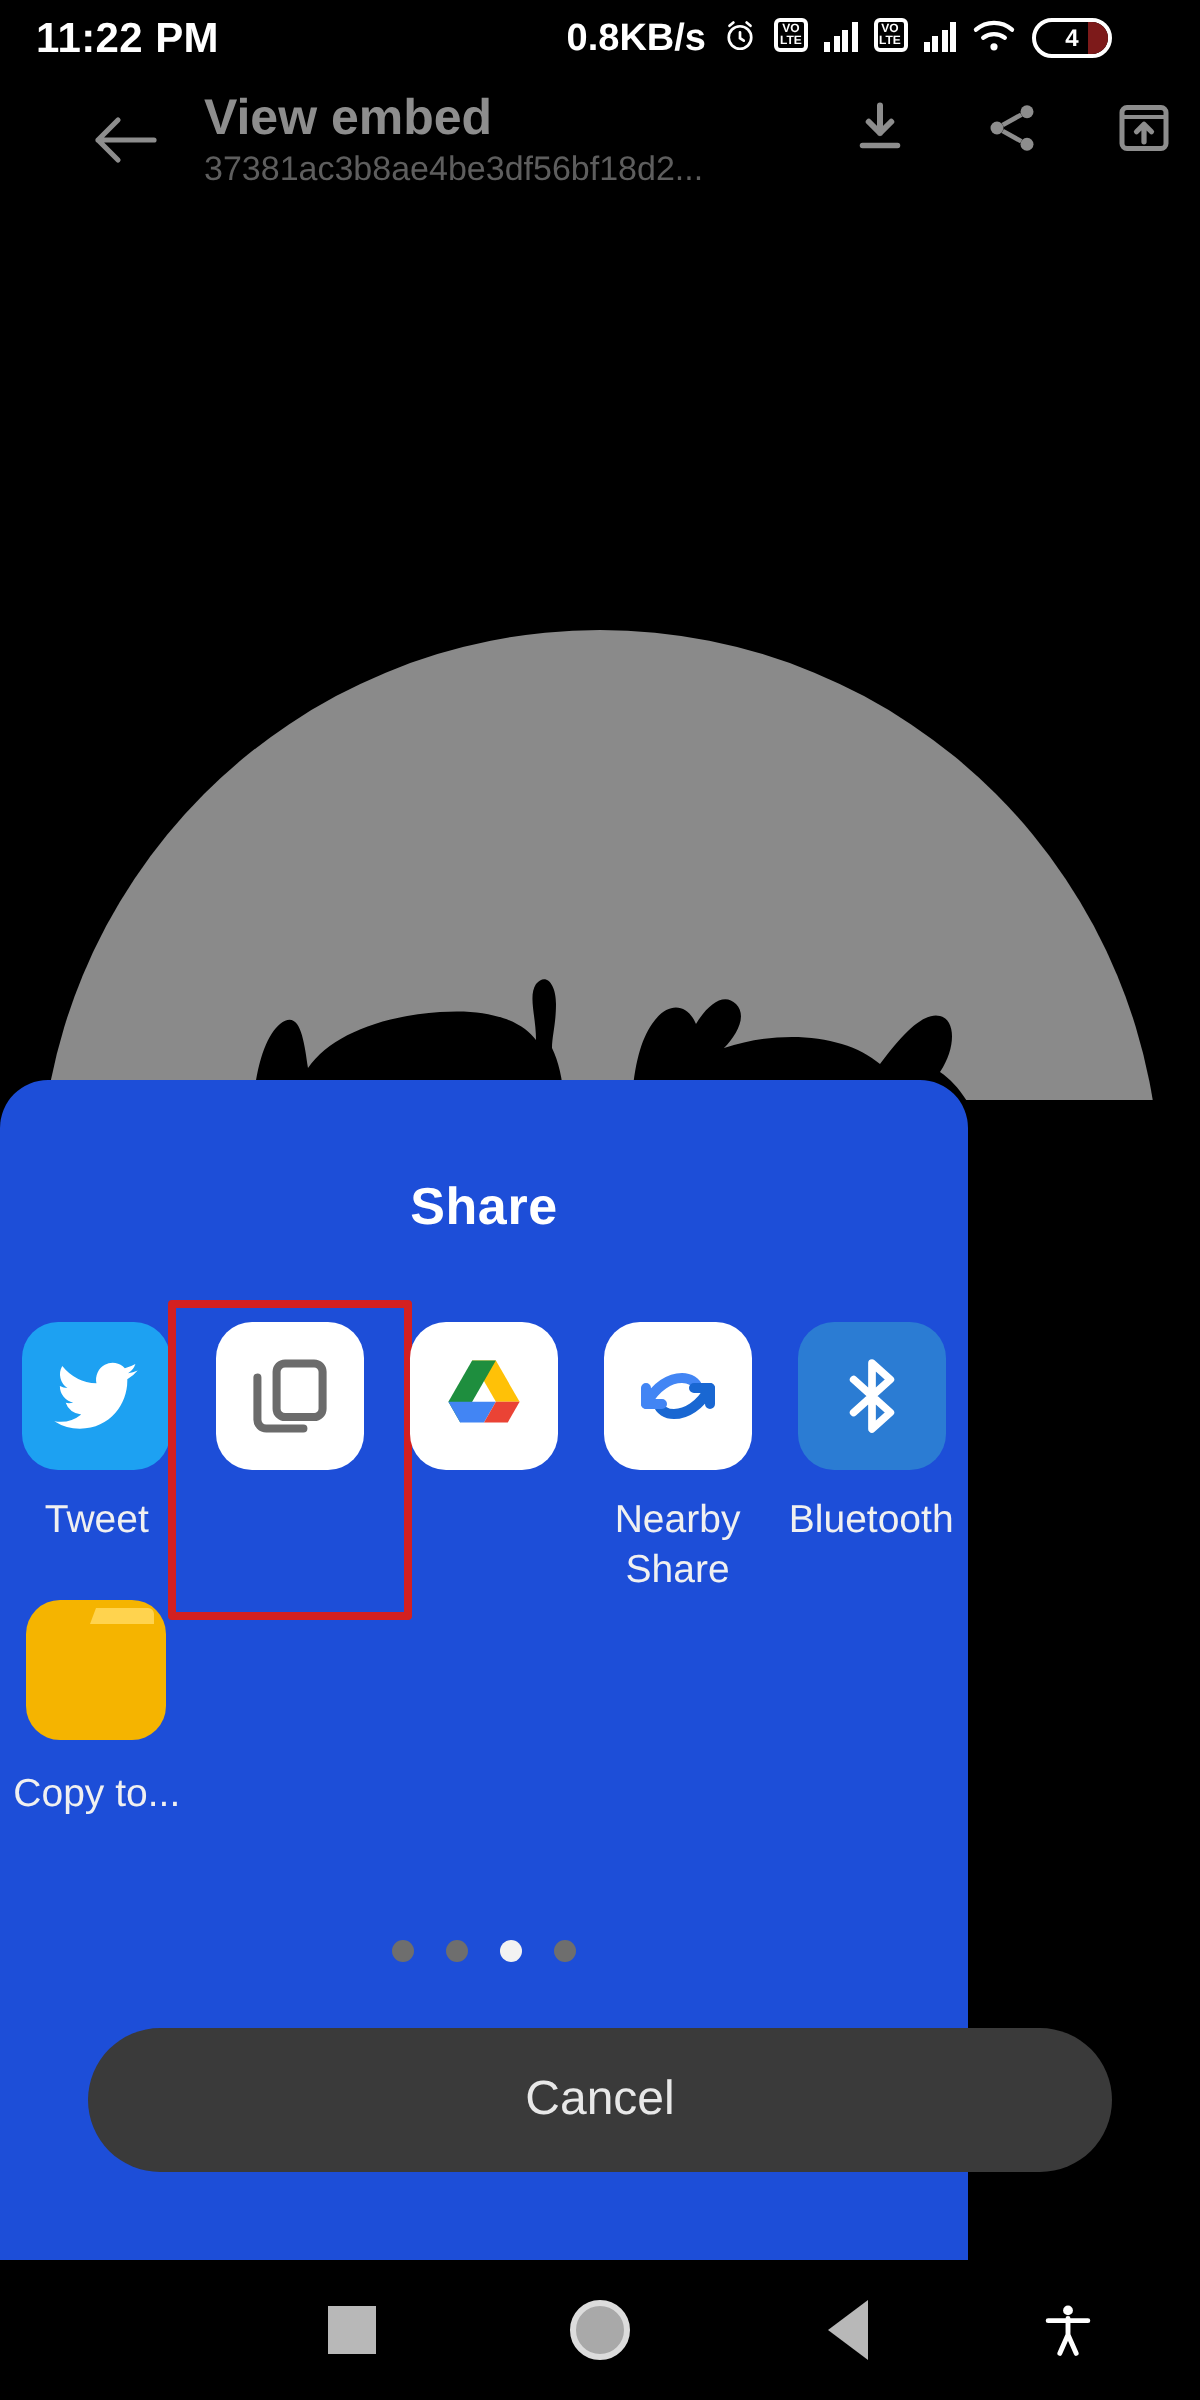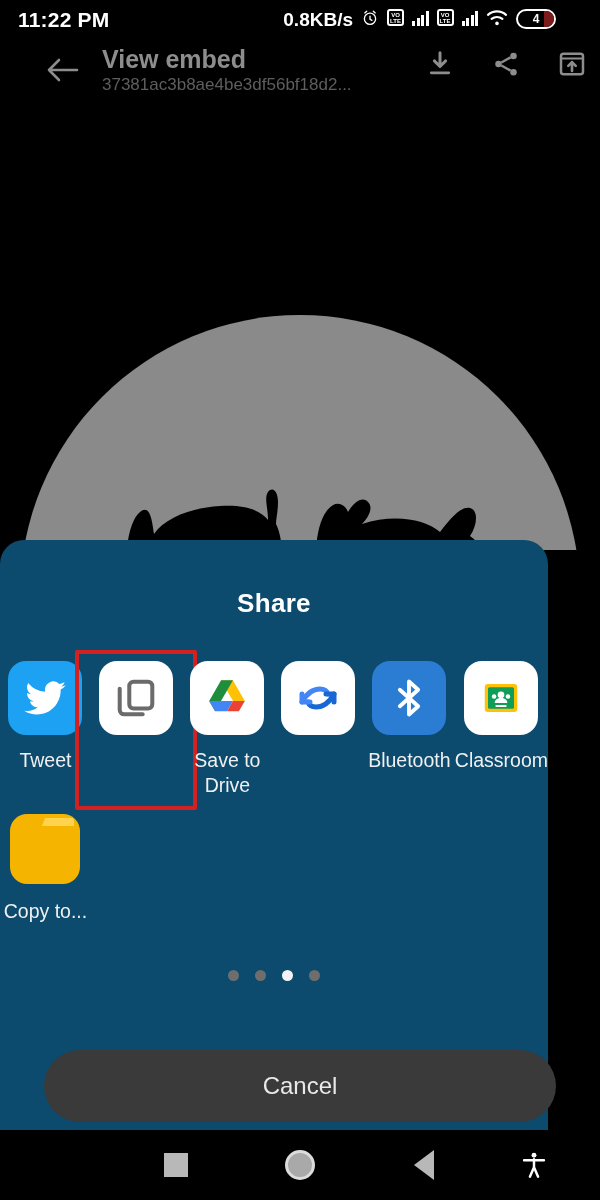--- a/index.html
+++ b/index.html
@@ -56,30 +56,29 @@
   
   .photo { position:absolute; top:120px; left:0; width:600px; height:430px; background:#000; overflow:hidden; }
   .moon {
     position:absolute; left:50%; transform:translateX(-50%);
     top:195px; width:560px; height:560px; border-radius:50%;
     background:#8a8a8a;
   }
 
   
   .sheet {
-    position:absolute; left:0; top:540px; width:548px; height:600px;
-    background:#0c4a6e; border-radius:24px 24px 0 0; z-index:35;
+    position:absolute; left:0; top:540px; width:484px; height:600px;
+    background:#1d4ed8; border-radius:24px 24px 0 0; z-index:35;
   }
   .sheet-title {
     text-align:center; color:#fff; font-size:26px; font-weight:bold;
     margin-top:48px; letter-spacing:.3px;
   }
   .grid {
-    margin-top:42px; display:grid; grid-template-columns:repeat(6,1fr);
-    row-gap:14px;
+    margin-top:42px; display:grid; grid-template-columns:repeat(5,1fr);
   }
   .cell { display:flex; flex-direction:column; align-items:center; position:relative; }
   .app-icon {
     width:74px; height:74px; border-radius:18px;
     display:flex; align-items:center; justify-content:center; overflow:hidden;
     position:relative;
   }
   .app-label {
     margin-top:13px; color:#f0f0f0; font-size:19.5px; line-height:25px;
     text-align:center; max-width:120px;
@@ -100,21 +99,21 @@
   
   .dots { position:absolute; left:0; right:0; top:430px; display:flex; justify-content:center; gap:16px; }
   .dot { width:11px; height:11px; border-radius:50%; background:#6e6e6e; }
   .dot.active { background:#f2f2f2; }
 
   
   .cancel-btn {
     position:absolute; left:44px; top:1014px; width:512px; height:72px;
     background:#3a3a3a; border-radius:36px; border:none;
     color:#e8e8e8; font-size:24px; font-family:"Liberation Sans", sans-serif;
-    display:flex; align-items:center; justify-content:center; z-index:36;margin-top:36px;
+    display:flex; align-items:center; justify-content:center; z-index:36;
   }
 
   
   .navbar {
     position:absolute; bottom:0; left:0; width:600px; height:70px;
     background:#000; display:flex; align-items:center; z-index:40;
   }
   .nav-btn { position:absolute; display:flex; align-items:center; justify-content:center;
              width:56px; height:56px; top:7px; }
   .n-recent{ left:148px; } .n-home{ left:272px; } .n-back{ left:396px; } .n-access{ left:506px; }
@@ -244,57 +243,43 @@
       <div class="cell">
         <div class="app-icon ic-white">
           <svg width="50" height="50" viewBox="0 0 48 48">
               <path d="M18.3 7h11.4l11.4 19.8H29.7z" fill="#FFC107"></path>
               <path d="M18.3 7 6.9 26.8 12.6 36.7 29.7 7z" fill="#1E8E3E"></path>
               <path d="M6.9 26.8h22.8l-5.7 9.9H12.6z" fill="#4285F4"></path>
               <path d="M29.7 26.8h11.4l-5.7 9.9H24z" fill="#EA4335"></path>
               <path d="M18.3 7 29.7 26.8 24 36.7 12.6 36.7z" fill="#34A853" opacity="0"></path>
             </svg>
         </div>
-        <div class="app-label">Save to Drive</div>
       </div>
 
       <div class="cell">
         <div class="app-icon ic-white">
           <svg width="48" height="48" viewBox="0 0 48 48">
             <path d="M8 28c5-9 12-13 18-13 4 0 7 2 8 5" fill="none" stroke="#4285F4" stroke-width="5" stroke-linecap="round"></path>
             <path d="M40 20c-5 9-12 13-18 13-4 0-7-2-8-5" fill="none" stroke="#1967D2" stroke-width="5" stroke-linecap="round"></path>
             <path d="M8 20v8h8" fill="none" stroke="#4285F4" stroke-width="5" stroke-linecap="round" stroke-linejoin="round"></path>
             <path d="M40 28v-8h-8" fill="none" stroke="#1967D2" stroke-width="5" stroke-linecap="round" stroke-linejoin="round"></path>
           </svg>
         </div>
+        <div class="app-label">Nearby Share</div>
       </div>
 
       <div class="cell">
         <div class="app-icon ic-bluetooth">
           <svg width="44" height="44" viewBox="0 0 24 24">
               <path d="M7 7.5 17 16.5 12 21V3l5 4.5L7 16.5" fill="none" stroke="#fff" stroke-width="2.1" stroke-linejoin="round" stroke-linecap="round"></path>
             </svg>
         </div>
         <div class="app-label">Bluetooth</div>
       </div>
 
-      <div class="cell">
-        <div class="app-icon ic-white">
-          <svg width="52" height="52" viewBox="0 0 48 48">
-            <rect x="9" y="11" width="30" height="26" rx="3" fill="#FFC107"></rect>
-            <rect x="12" y="14" width="24" height="20" rx="1.5" fill="#0F9D58"></rect>
-            <circle cx="24" cy="21" r="3.1" fill="#fff"></circle>
-            <path d="M18.2 28.5c0-3 2.6-4.6 5.8-4.6s5.8 1.6 5.8 4.6z" fill="#fff"></path>
-            <circle cx="17.6" cy="22.6" r="2.1" fill="#fff"></circle>
-              <circle cx="30.4" cy="22.6" r="2.1" fill="#fff"></circle>
-            <rect x="19" y="30.5" width="10" height="1.8" fill="#fff"></rect>
-          </svg>
-        </div>
-        <div class="app-label">Classroom</div>
-      </div>
 
       <div class="cell">
         <div class="app-icon ic-folder">
           <svg width="74" height="74" viewBox="0 0 74 74">
             <rect x="2" y="2" width="70" height="70" rx="17" fill="#F5B400"></rect>
             <path d="M37 6h26a3 3 0 0 1 3 3v5H34z" fill="#FFD34E"></path>
           </svg>
         </div>
         <div class="app-label">Copy to...</div>
       </div>

